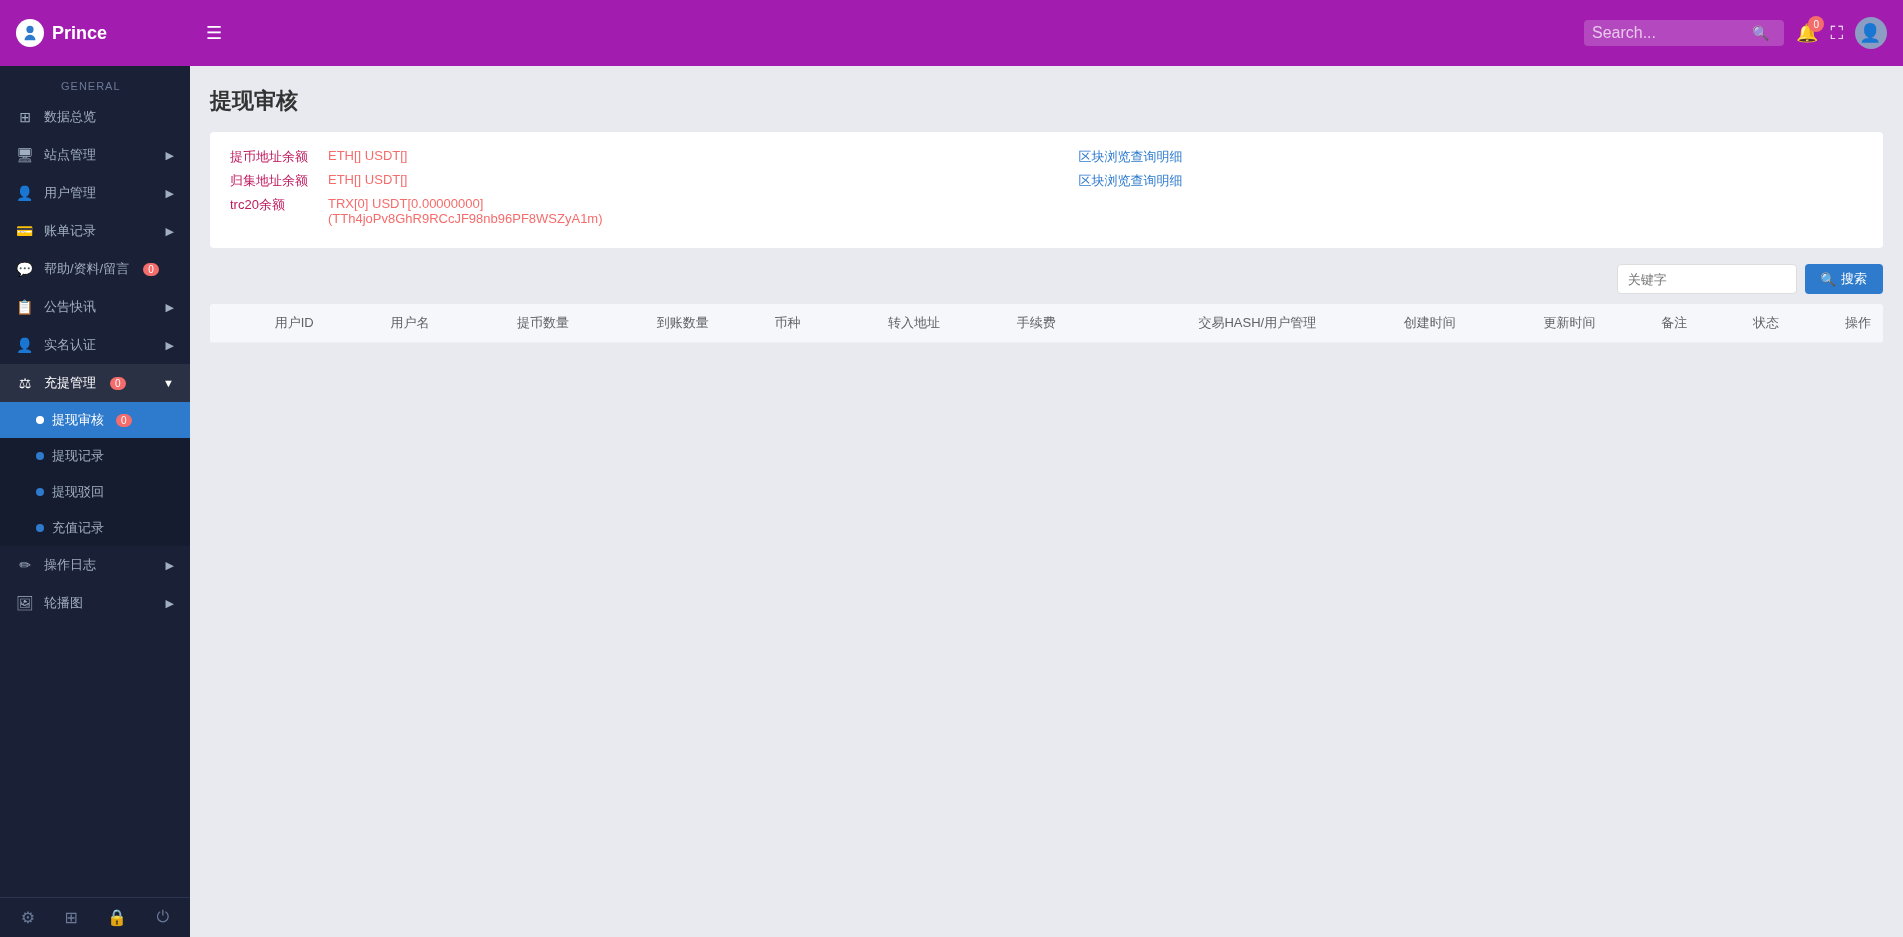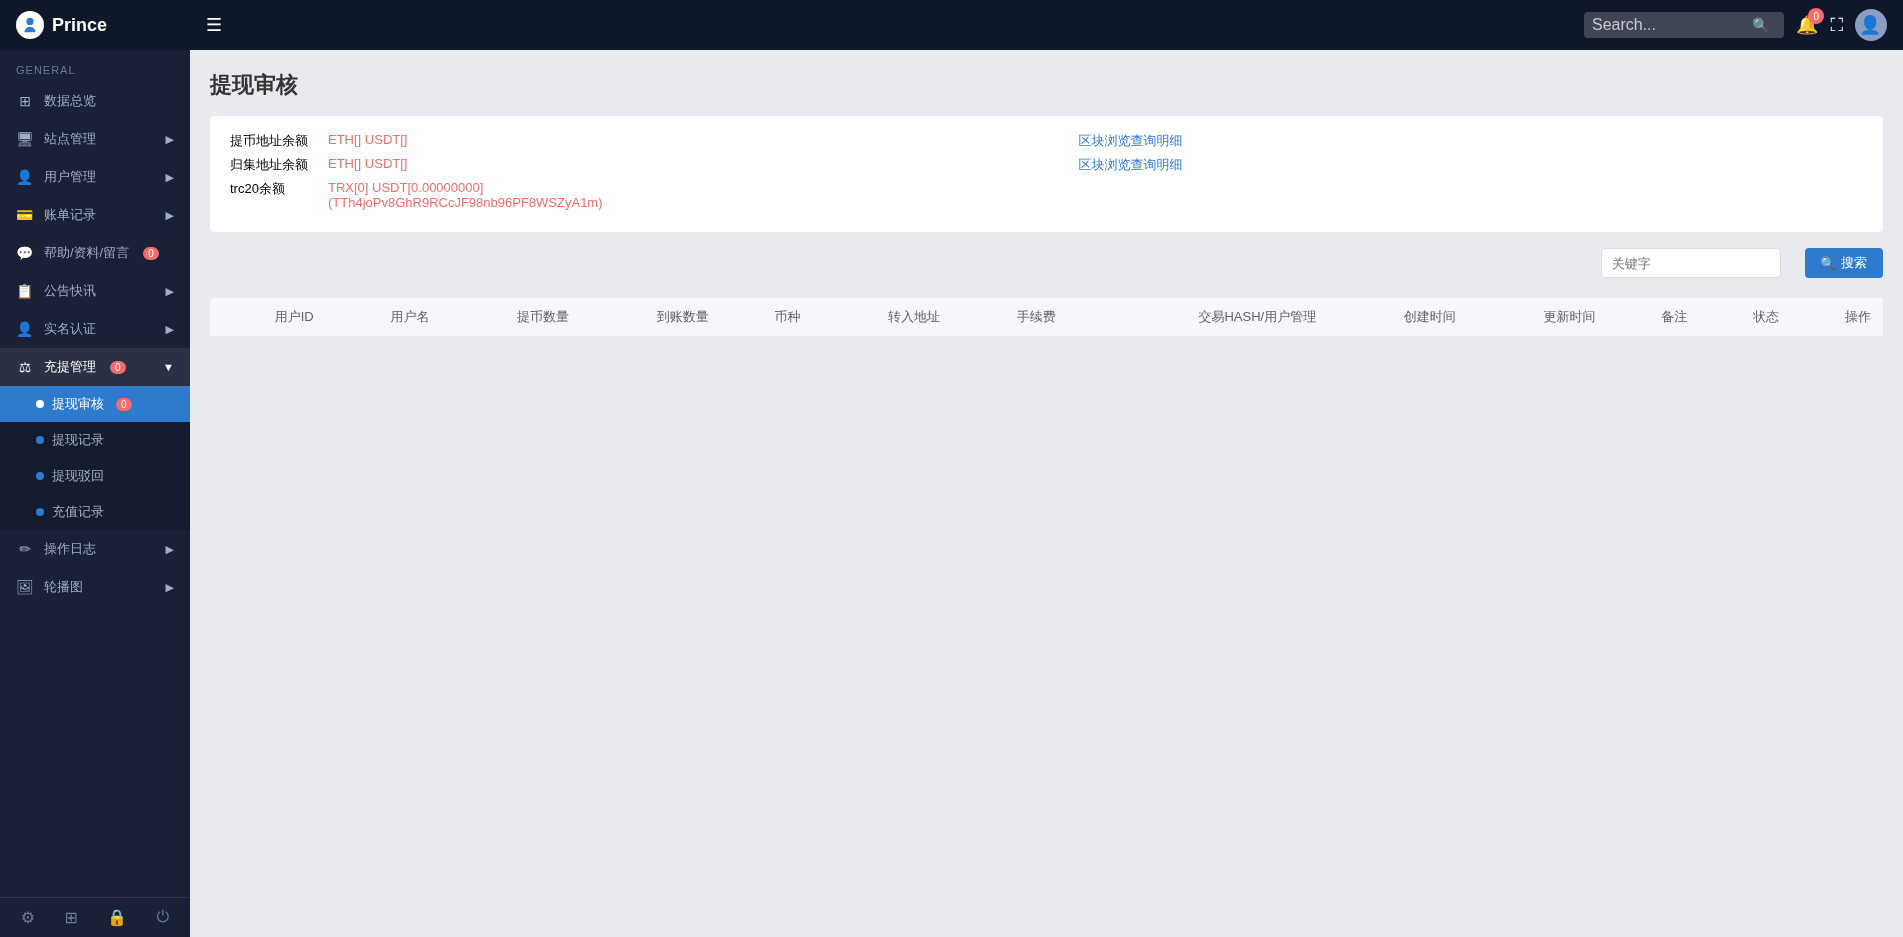--- a/index.html
+++ b/index.html
@@ -1,21 +1,21 @@
 <!DOCTYPE html>
 <html><head>
   <meta charset="utf-8">
   <style>
     * { box-sizing: border-box; margin: 0; padding: 0; }
     body { font-family: "Microsoft YaHei", "PingFang SC", sans-serif; font-size: 13px; background: #e8eaf0; display: flex; flex-direction: column; height: 100vh; overflow: hidden; }
 
     
     .top-header {
-      background: #0f172a;
-      height: 50px;
+      background: #a21caf;
+      height: 66px;
       display: flex;
       align-items: center;
       padding: 0 16px;
       flex-shrink: 0;
       z-index: 100;
     }
     .logo-area {
       width: 190px;
       display: flex;
       align-items: center;
@@ -114,20 +114,21 @@
       display: flex;
       flex-direction: column;
       overflow-y: auto;
       overflow-x: hidden;
     }
     .sidebar-section-label {
       color: #6b7a99;
       font-size: 11px;
       padding: 14px 16px 6px;
       letter-spacing: 1px;
+      margin-left: 45px;
     }
     .sidebar-item {
       display: flex;
       align-items: center;
       padding: 10px 16px;
       color: #a0aec0;
       cursor: pointer;
       gap: 10px;
       font-size: 13px;
       position: relative;
@@ -205,35 +206,35 @@
       padding: 16px 20px;
       margin-bottom: 16px;
     }
     .info-row {
       display: flex;
       align-items: flex-start;
       margin-bottom: 6px;
       font-size: 13px;
       gap: 8px;
     }
-    .info-label { color: #000000; min-width: 90px; }
+    .info-label { color: #be185d; min-width: 90px; }
     .info-value-red { color: #f56c6c; }
     .info-value-blue { color: #2e7bcd; cursor: pointer; margin-left: 12px; }
     .info-columns {
       display: flex;
       gap: 40px;
     }
     .info-col { flex: 1; }
 
     
     .table-search-bar {
       display: flex;
       justify-content: flex-end;
-      margin-bottom: 20px;
-      gap: 24px;
+      margin-bottom: 10px;
+      gap: 8px;
     }
     .keyword-input {
       border: 1px solid #ddd;
       border-radius: 4px;
       padding: 6px 10px;
       font-size: 13px;
       outline: none;
       width: 180px;
     }
     .search-submit-btn {

